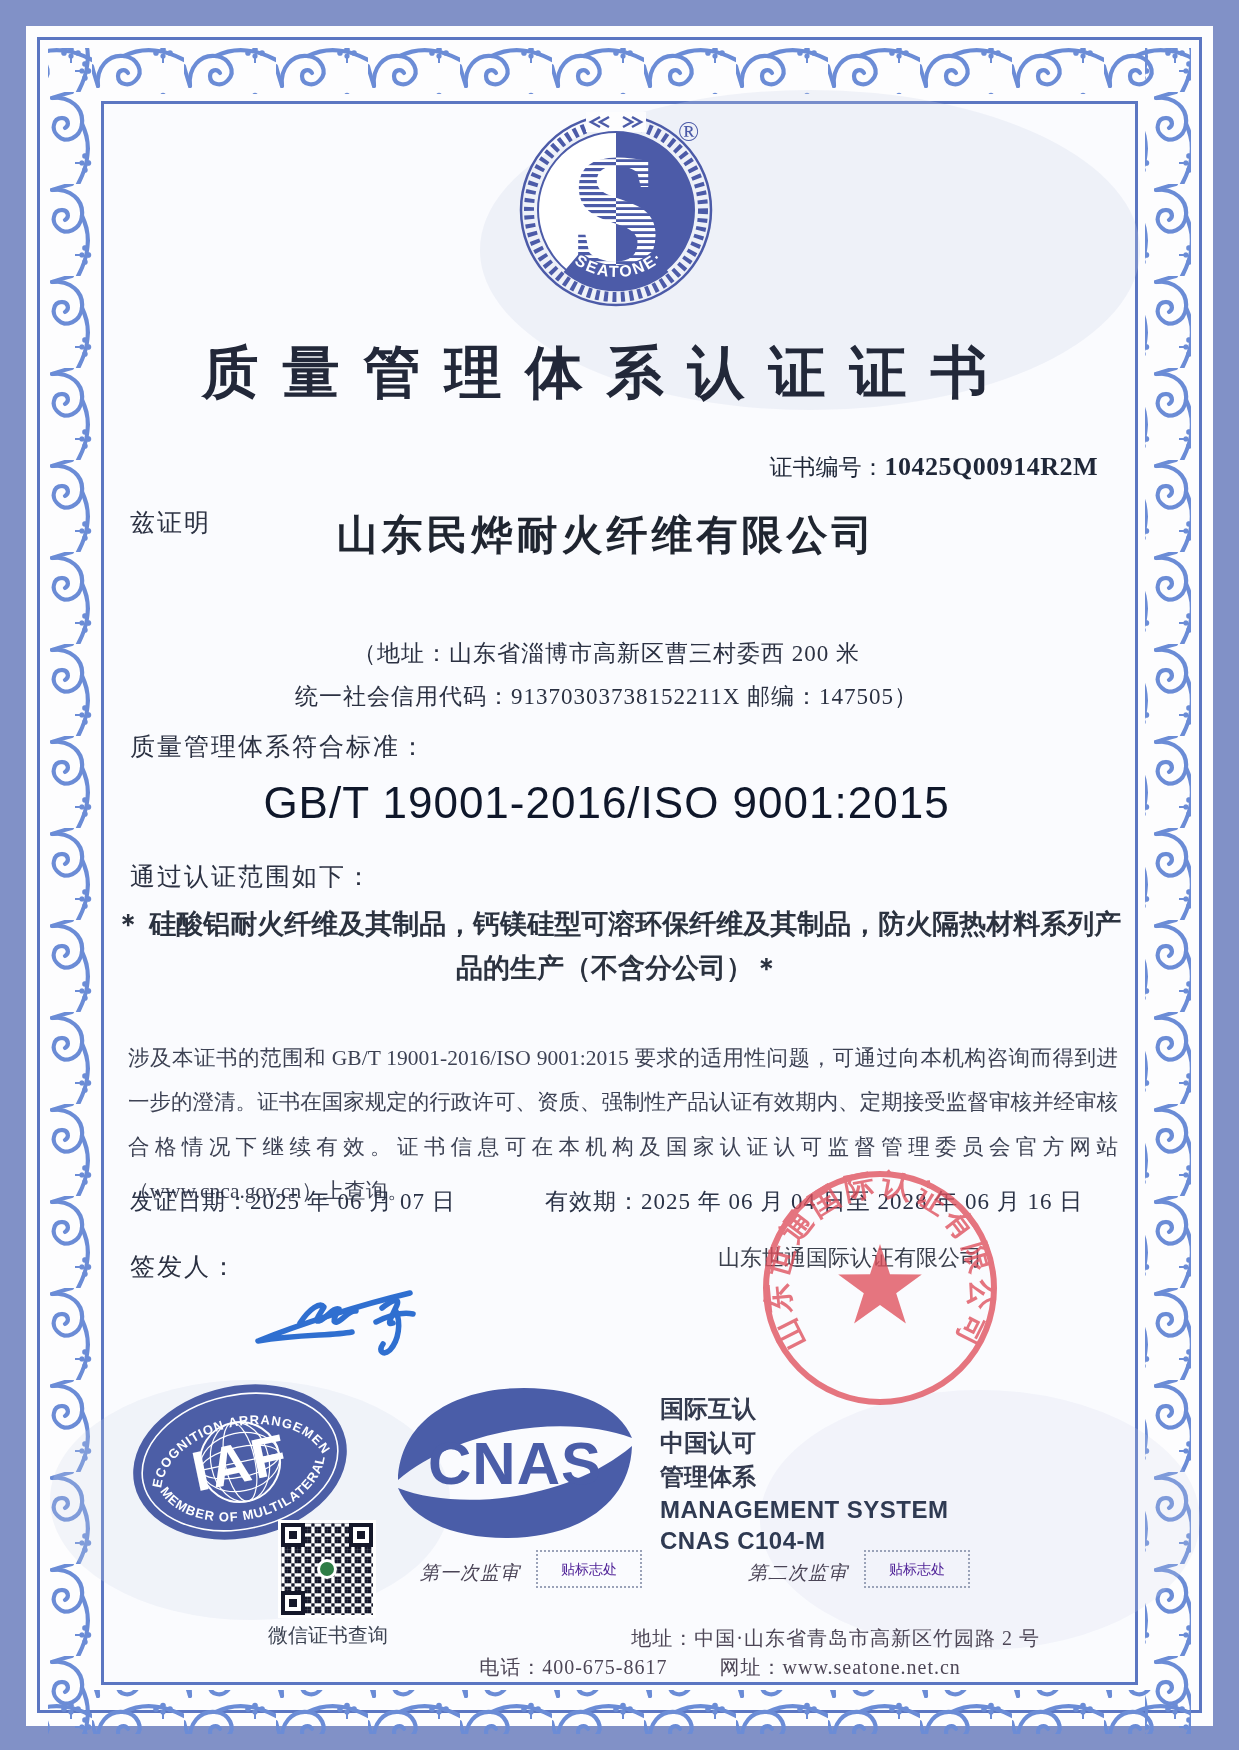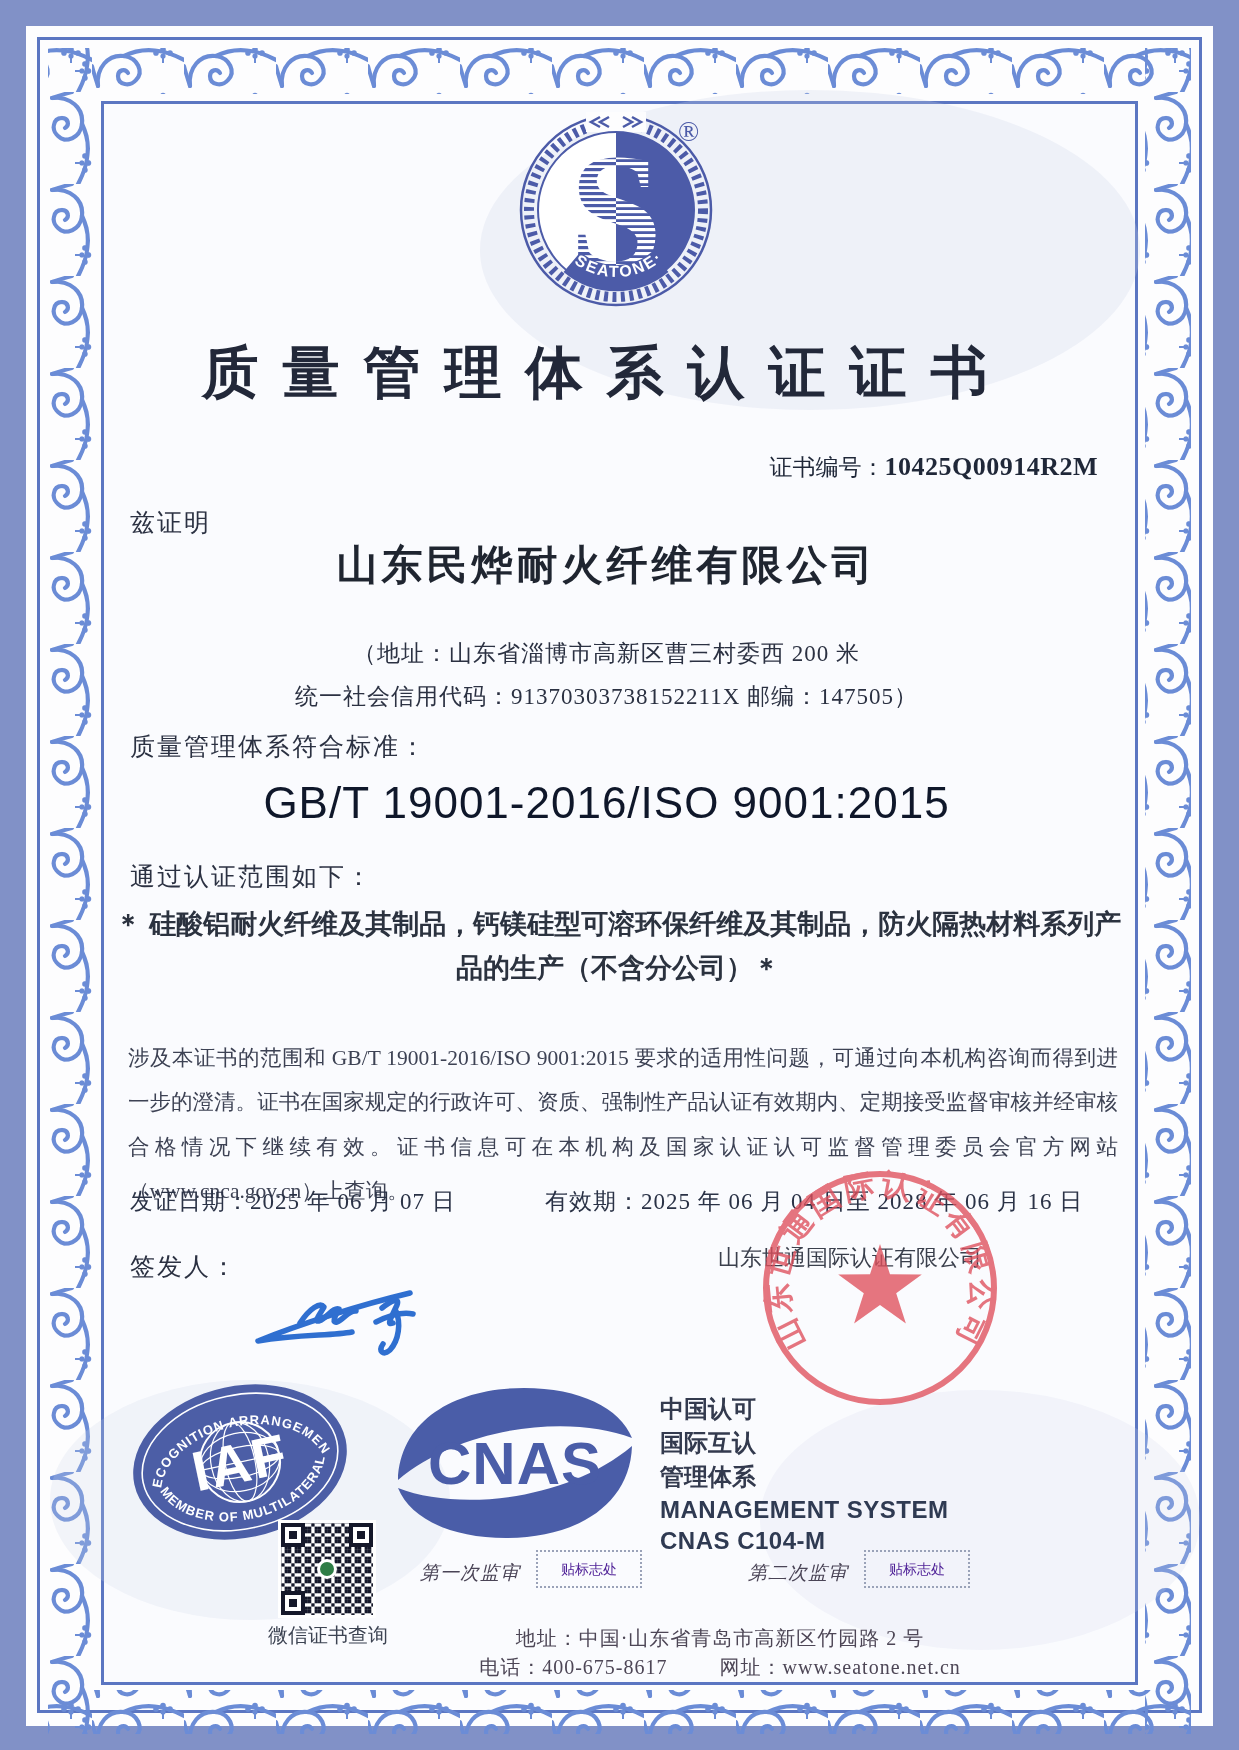--- a/index.html
+++ b/index.html
@@ -7,21 +7,21 @@
         font-family:"Liberation Serif","DejaVu Serif",serif;color:#2a3246;}
   .abs{position:absolute;}
   .layer{position:absolute;inset:0;width:1239px;height:1750px;}
   .nopt{pointer-events:none;}
   .ctr{left:104px;right:130px;text-align:center;}
   .title{top:340px;font-size:57px;font-weight:700;color:#222839;
          letter-spacing:24px;line-height:1.15;}
   .certno{top:452px;right:141px;font-size:23px;color:#1f2738;}
   .certno b{font-size:26px;letter-spacing:.5px;}
   .label{font-size:25px;color:#2b3142;letter-spacing:2px;}
-  .company{top:538px;font-size:41px;font-weight:700;letter-spacing:4px;color:#1f2530;
+  .company{top:508px;font-size:41px;font-weight:700;letter-spacing:4px;color:#1f2530;
            font-family:"Liberation Sans","DejaVu Sans",sans-serif;}
   .addr{font-size:23px;color:#2b3142;letter-spacing:1px;}
   .standard{top:778px;font-size:44px;color:#0f172a;letter-spacing:1px;
             font-family:"Liberation Sans","DejaVu Sans",sans-serif;}
   .scope{top:903px;left:112px;width:1012px;text-align:center;font-size:27px;font-weight:700;
          line-height:1.62;color:#2b323f;font-family:"Liberation Sans","DejaVu Sans",sans-serif;}
   .disc{top:1036px;left:128px;width:990px;font-size:21.5px;line-height:2.06;
         text-align:justify;color:#3d4254;}
   .daterow{font-size:23px;color:#2a3246;letter-spacing:1px;}
   .issuer{top:1243px;left:648px;width:404px;text-align:center;font-size:22px;color:#3a3f4c;}
@@ -201,35 +201,35 @@
   </div>
   <div class="abs daterow" style="top:1186px;left:545px;">
     <span>有效期：</span><span>2025 年 06 月 04 日至 2028 年 06 月 16 日</span>
   </div>
 
   <div class="abs label" style="top:1250px;left:130px;">签发人：</div>
 
   <div class="abs issuer">山东世通国际认证有限公司</div>
 
   <div class="abs" style="top:1392px;left:660px;">
+    <div class="acc-zh">国际互认</div>
     <div class="acc-zh">中国认可</div>
-    <div class="acc-zh">国际互认</div>
     <div class="acc-zh">管理体系</div>
     <div class="acc-en">MANAGEMENT SYSTEM</div>
     <div class="acc-en">CNAS C104-M</div>
   </div>
 
   <div class="abs qrcap">微信证书查询</div>
 
   <div class="abs auditlbl" style="top:1560px;left:420px;">第一次监审</div>
   <div class="abs auditbox" style="top:1550px;left:536px;">贴标志处</div>
   <div class="abs auditlbl" style="top:1560px;left:748px;">第二次监审</div>
   <div class="abs auditbox" style="top:1550px;left:864px;">贴标志处</div>
 
-  <div class="abs footln" style="top:1625px;left:400px;width:640px;font-size:20px;">地址：中国·山东省青岛市高新区竹园路 2 号</div>
+  <div class="abs footln" style="top:1625px;left:400px;width:640px;font-size:20px;text-align:right;">地址：中国·山东省青岛市高新区竹园路 2 号</div>
   <div class="abs footln" style="top:1654px;left:400px;width:640px;font-size:20px;">
     <span>电话：</span><span>400-675-8617</span>
     <span style="display:inline-block;width:40px;"></span>
     <span>网址：</span><span>www.seatone.net.cn</span>
   </div>
 
   <svg class="layer nopt" viewBox="0 0 1239 1750" xmlns="http://www.w3.org/2000/svg">
     <g opacity="0.78">
       <circle cx="880" cy="1288" r="114" fill="none" stroke="#e0505c" stroke-width="6"></circle>
       <polygon fill="#e0505c" points="880,1244 890,1274.2 921.8,1274.4 896.2,1293.3 905.9,1323.6 880,1305 854.1,1323.6 863.8,1293.3 838.2,1274.4 870,1274.2"></polygon>

